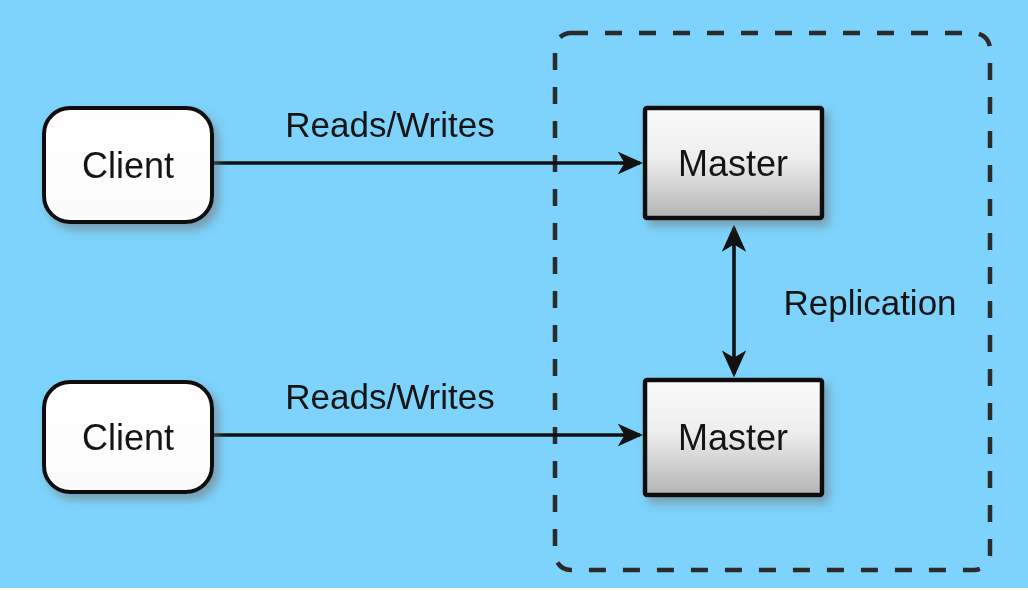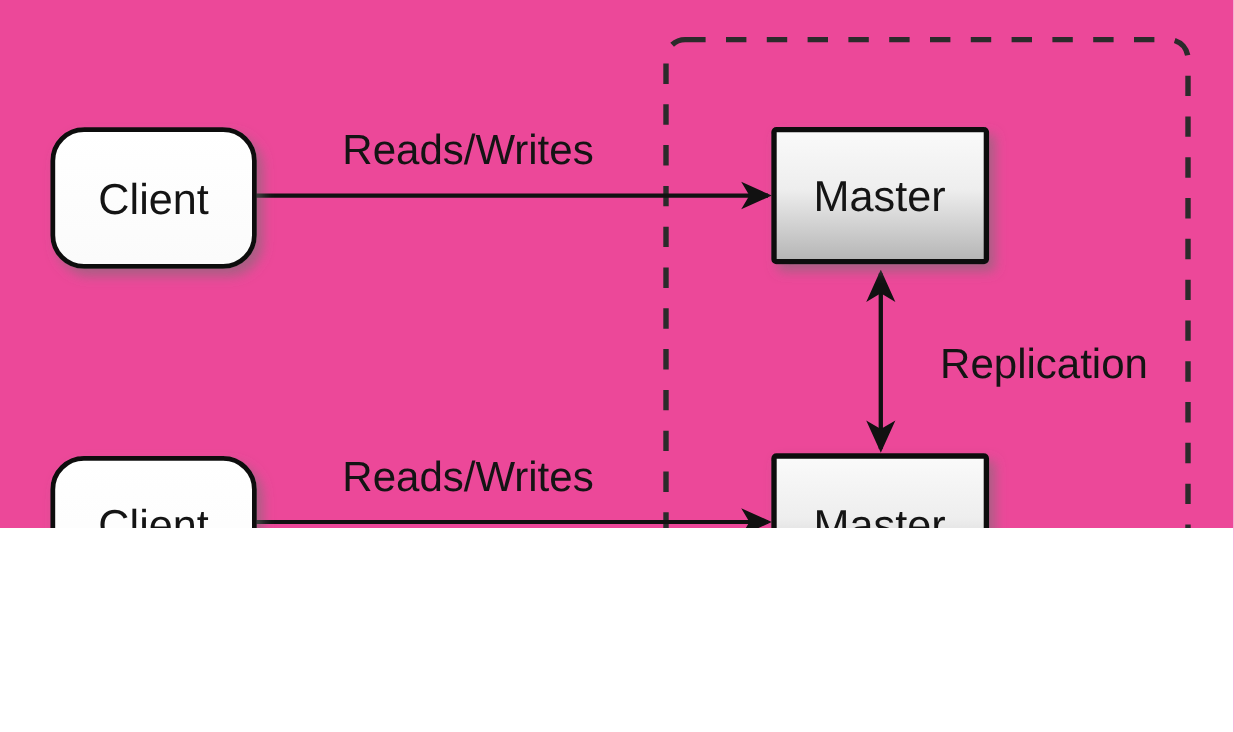--- a/index.html
+++ b/index.html
@@ -6,22 +6,22 @@
     margin: 0;
     padding: 0;
     background: #ffffff;
   }
   body {
     font-family: "Liberation Sans", "DejaVu Sans", sans-serif;
   }
   #canvas {
     position: relative;
     width: 1028px;
-    height: 440px;
-    background: #ec4899;
+    height: 588px;
+    background: #7dd3fc;
     overflow: hidden;
   }
   #diagram-svg {
     position: absolute;
     left: 0;
     top: 0;
     width: 1028px;
     height: 610px;
   }
   .node-label {

